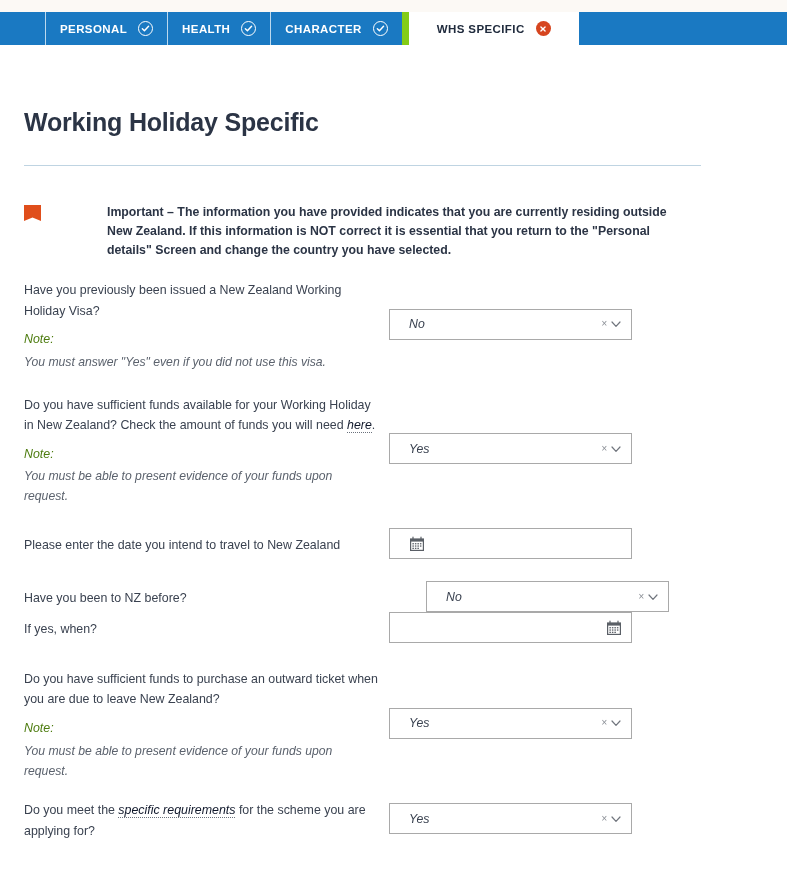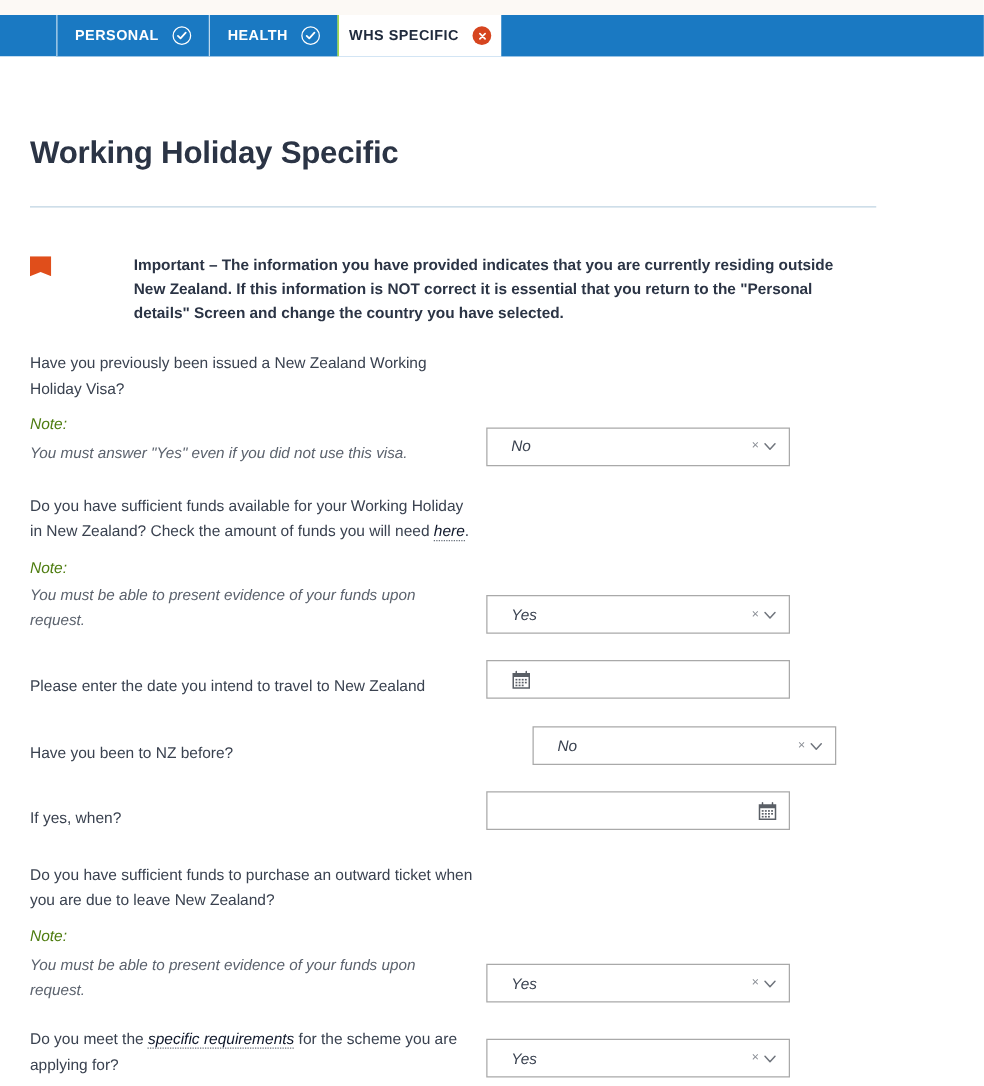--- a/index.html
+++ b/index.html
@@ -41,22 +41,22 @@
   .tab:first-of-type { border-left: 1px solid #bcd9ee; }
   .tab-label {
     color: #ffffff;
     font-size: 11.5px;
     font-weight: bold;
     letter-spacing: 0.4px;
     white-space: nowrap;
   }
   .tab.active {
     background: #ffffff;
-    border-left: 1px solid #84cc16;
-    padding: 0 8px;
+    border-left: 7px solid #84cc16;
+    padding: 0 28px;
   }
   .tab.active .tab-label { color: #202b3d; }
   .tab-fill { flex: 1 1 auto; background: #1a79c2; }
 
   .icon-check {
     width: 15px; height: 15px;
     border-radius: 50%;
     border: 1.4px solid #ffffff;
     display: inline-flex;
     align-items: center;
@@ -109,21 +109,21 @@
     color: #2b3445;
     line-height: 1.55;
     max-width: 565px;
     margin-left: 48px;
   }
 
   
   .form { margin-top: 16px; }
   .row {
     display: flex;
-    align-items: flex-end;
+    align-items: center;
   }
   .row-left {
     width: 365px;
     flex: 0 0 365px;
     padding-right: 10px;
   }
   .q-label {
     font-size: 12.4px;
     color: #3a4250;
     line-height: 1.65;
@@ -208,20 +208,28 @@
 
   <div class="tab">
     <span class="tab-label">HEALTH</span>
     <span class="icon-check">
       <svg width="9" height="9" viewBox="0 0 10 10">
           <path d="M1.5 5.2 L3.8 7.4 L8.4 2.4" stroke="#ffffff" stroke-width="1.6" fill="none" stroke-linecap="round" stroke-linejoin="round"></path>
         </svg>
     </span>
   </div>
 
+  <div class="tab">
+    <span class="tab-label">CHARACTER</span>
+    <span class="icon-check">
+      <svg width="9" height="9" viewBox="0 0 10 10">
+          <path d="M1.5 5.2 L3.8 7.4 L8.4 2.4" stroke="#ffffff" stroke-width="1.6" fill="none" stroke-linecap="round" stroke-linejoin="round"></path>
+        </svg>
+    </span>
+  </div>
 
   <div class="tab active">
     <span class="tab-label">WHS SPECIFIC</span>
     <span class="icon-error">
       <svg width="8" height="8" viewBox="0 0 10 10">
           <path d="M2.4 2.4 L7.6 7.6 M7.6 2.4 L2.4 7.6" stroke="#ffffff" stroke-width="1.7" stroke-linecap="round"></path>
         </svg>
     </span>
   </div>
 
@@ -324,21 +332,21 @@
           <span class="field-adorn">
             <span class="clear-x">×</span>
             <svg class="chev" width="12" height="12" viewBox="0 0 12 12">
                 <path d="M2 4 L6 8.4 L10 4" stroke="#70757d" stroke-width="1.2" fill="none" stroke-linecap="round" stroke-linejoin="round"></path>
               </svg>
           </span>
         </div>
       </div>
     </div>
 
-    <div class="row" style="margin-top:21px;">
+    <div class="row" style="">
       <div class="row-left">
         <div class="q-label">If yes, when?</div>
       </div>
       <div class="row-right">
         <div class="field">
           <span class="field-value date"></span>
           <svg class="cal" width="16" height="16" viewBox="0 0 16 16">
             <path d="M4 1.2 V3.4 M12 1.2 V3.4" stroke="#5a5f66" stroke-width="1.2" stroke-linecap="round"></path>
             <rect x="1.6" y="3" width="12.8" height="11.4" fill="none" stroke="#5a5f66" stroke-width="1.2"></rect>
             <rect x="1.6" y="3" width="12.8" height="2.6" fill="#5a5f66"></rect>

